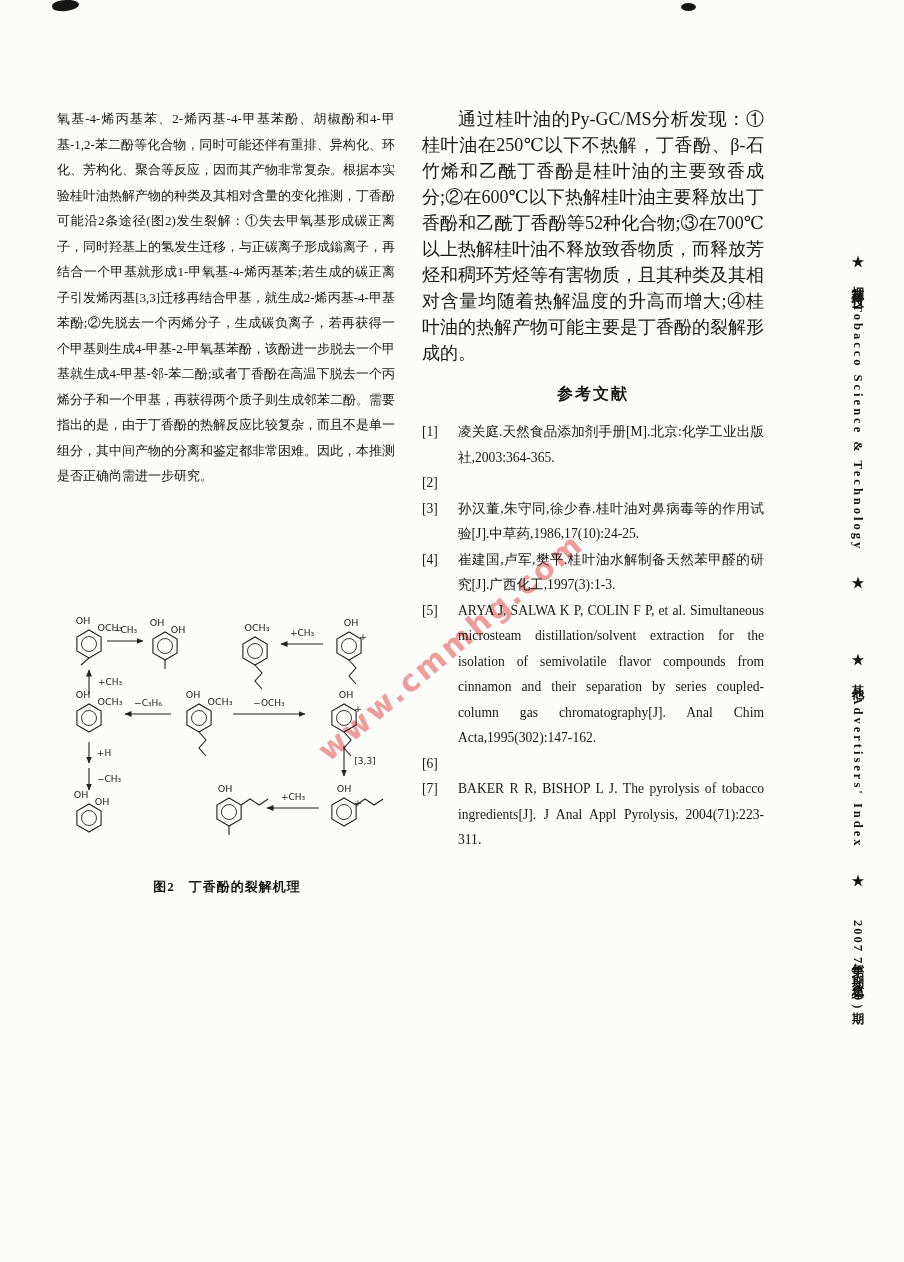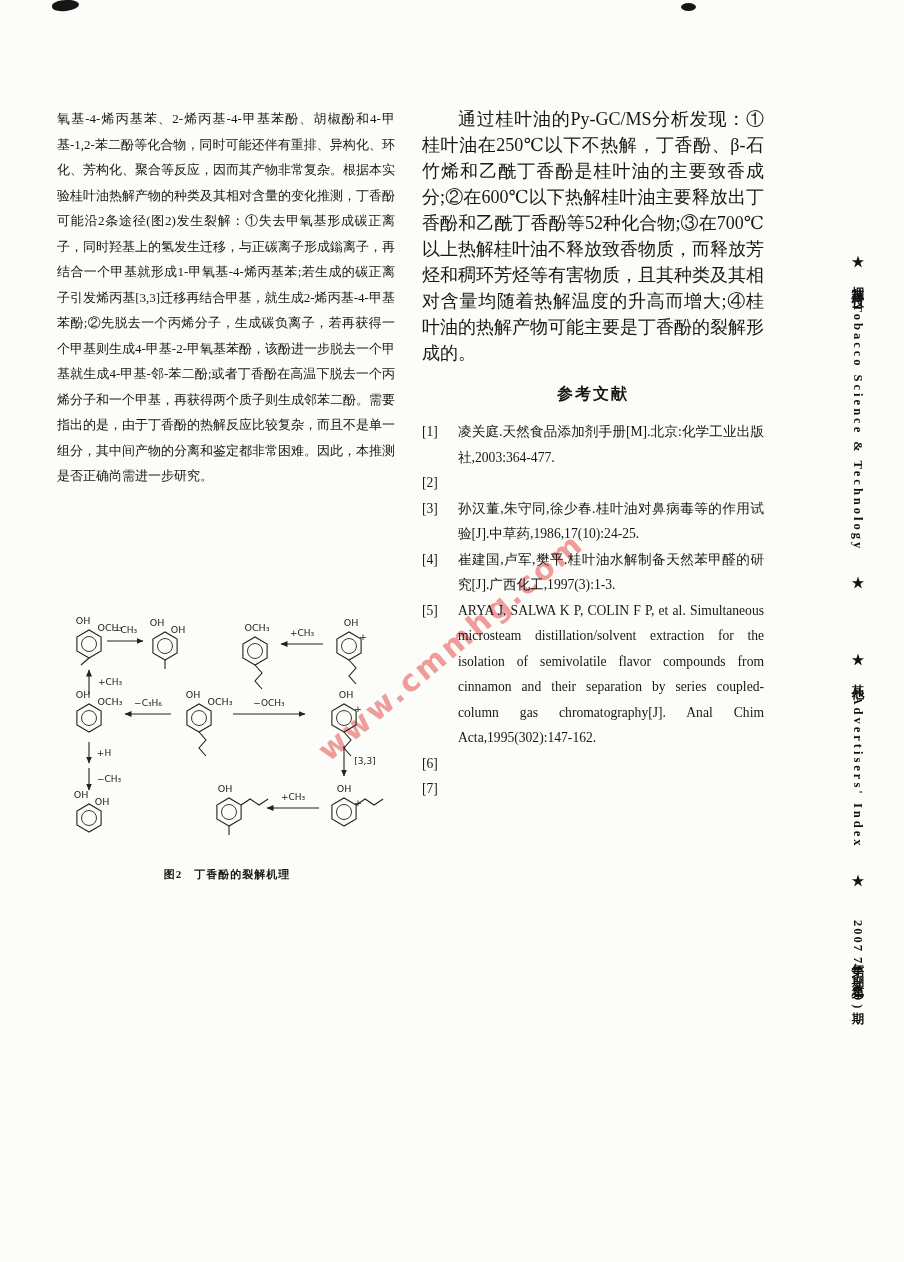--- a/index.html
+++ b/index.html
@@ -46,24 +46,24 @@
     text-align: justify;
     text-justify: inter-ideograph;
     margin: 0;
   }
 
   
   figure { position: absolute; left: 57px; top: 608px; width: 340px; margin: 0; }
   figure svg { display: block; }
   figure svg text { font-family: "DejaVu Sans", sans-serif; fill: #1a1a1a; }
   figcaption {
-    margin-top: 7px;
+    margin-top: 18px;
     text-align: center;
     font-weight: bold;
-    font-size: 11px;
+    font-size: 13px;
     letter-spacing: 1px;
   }
 
   
   .section-heading {
     font-size: 15.5px;
     font-weight: bold;
     margin: 0 0 14px 0;
   }
   .conclusion {
@@ -231,21 +231,21 @@
     </svg>
     <figcaption>图2　丁香酚的裂解机理</figcaption>
   </figure>
 
   <div class="col-right">
     <p class="conclusion">通过桂叶油的Py-GC/MS分析发现：①桂叶油在250℃以下不热解，丁香酚、β-石竹烯和乙酰丁香酚是桂叶油的主要致香成分;②在600℃以下热解桂叶油主要释放出丁香酚和乙酰丁香酚等52种化合物;③在700℃以上热解桂叶油不释放致香物质，而释放芳烃和稠环芳烃等有害物质，且其种类及其相对含量均随着热解温度的升高而增大;④桂叶油的热解产物可能主要是丁香酚的裂解形成的。</p>
     <h3 class="refs-heading">参考文献</h3>
     <div class="refs">
         <div class="ref">
           <span class="ref-num">[1]</span>
-          <span class="ref-text">凌关庭.天然食品添加剂手册[M].北京:化学工业出版社,2003:364-477.</span>
+          <span class="ref-text">凌关庭.天然食品添加剂手册[M].北京:化学工业出版社,2003:364-365.</span>
         </div>
         <div class="ref">
           <span class="ref-num">[2]</span>
         </div>
         <div class="ref">
           <span class="ref-num">[3]</span>
           <span class="ref-text">孙汉董,朱守同,徐少春.桂叶油对鼻病毒等的作用试验[J].中草药,1986,17(10):24-25.</span>
         </div>
         <div class="ref">
           <span class="ref-num">[4]</span>
@@ -253,20 +253,21 @@
         </div>
         <div class="ref">
           <span class="ref-num">[5]</span>
           <span class="ref-text">ARYA J, SALWA K P, COLIN F P, et al. Simultaneous microsteam distillation/solvent extraction for the isolation of semivolatile flavor compounds from cinnamon and their separation by series coupled-column gas chromatography[J]. Anal Chim Acta,1995(302):147-162.</span>
         </div>
         <div class="ref">
           <span class="ref-num">[6]</span>
         </div>
         <div class="ref">
           <span class="ref-num">[7]</span>
+          <span class="ref-text">BAKER R R, BISHOP L J. The pyrolysis of tobacco ingredients[J]. J Anal Appl Pyrolysis, 2004(71):223-311.</span>
         </div>
       </div>
   </div>
 
   <div class="sidebar-block sb1">★　烟草科技　Tobacco Science &amp; Technology　★</div>
   <div class="sidebar-block sb2">★　其他　Advertisers' Index　★</div>
   <div class="sidebar-block sb3">2007年第7期(总第240期)</div>
 
 </div>
 

